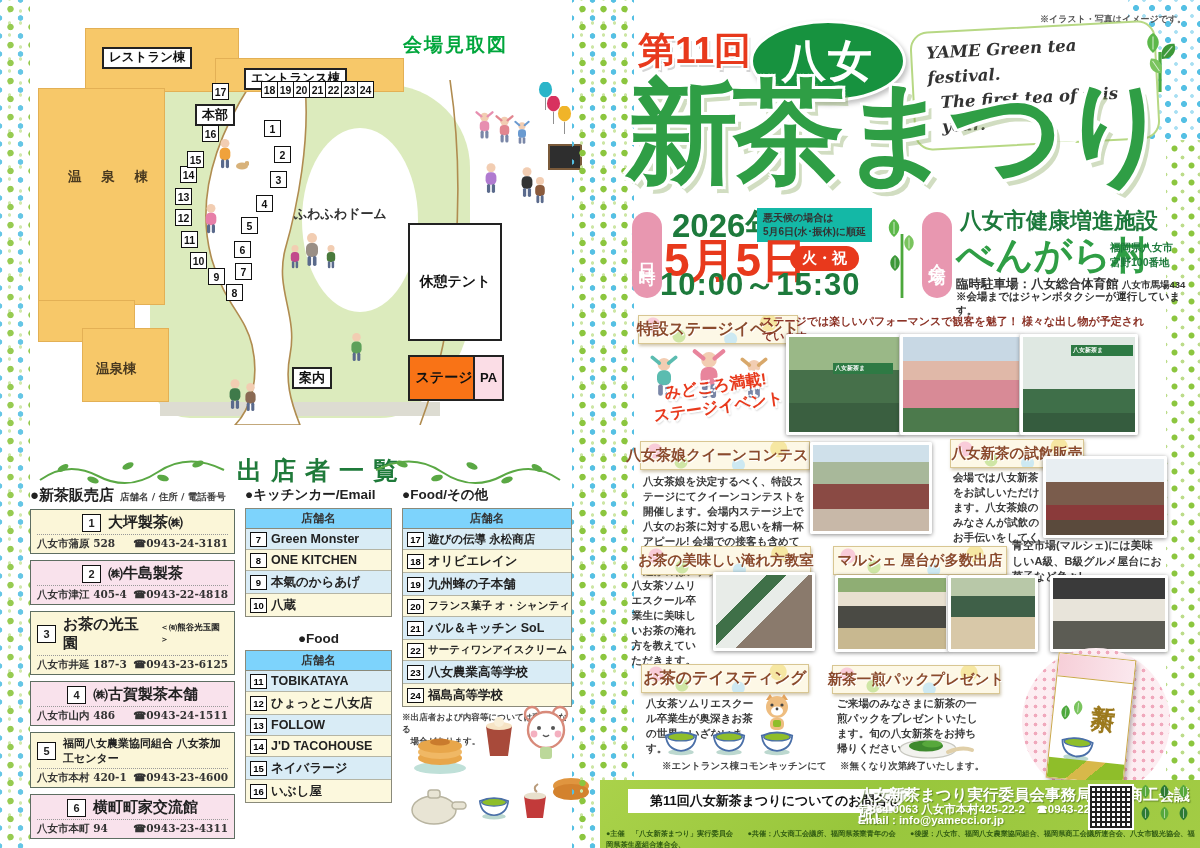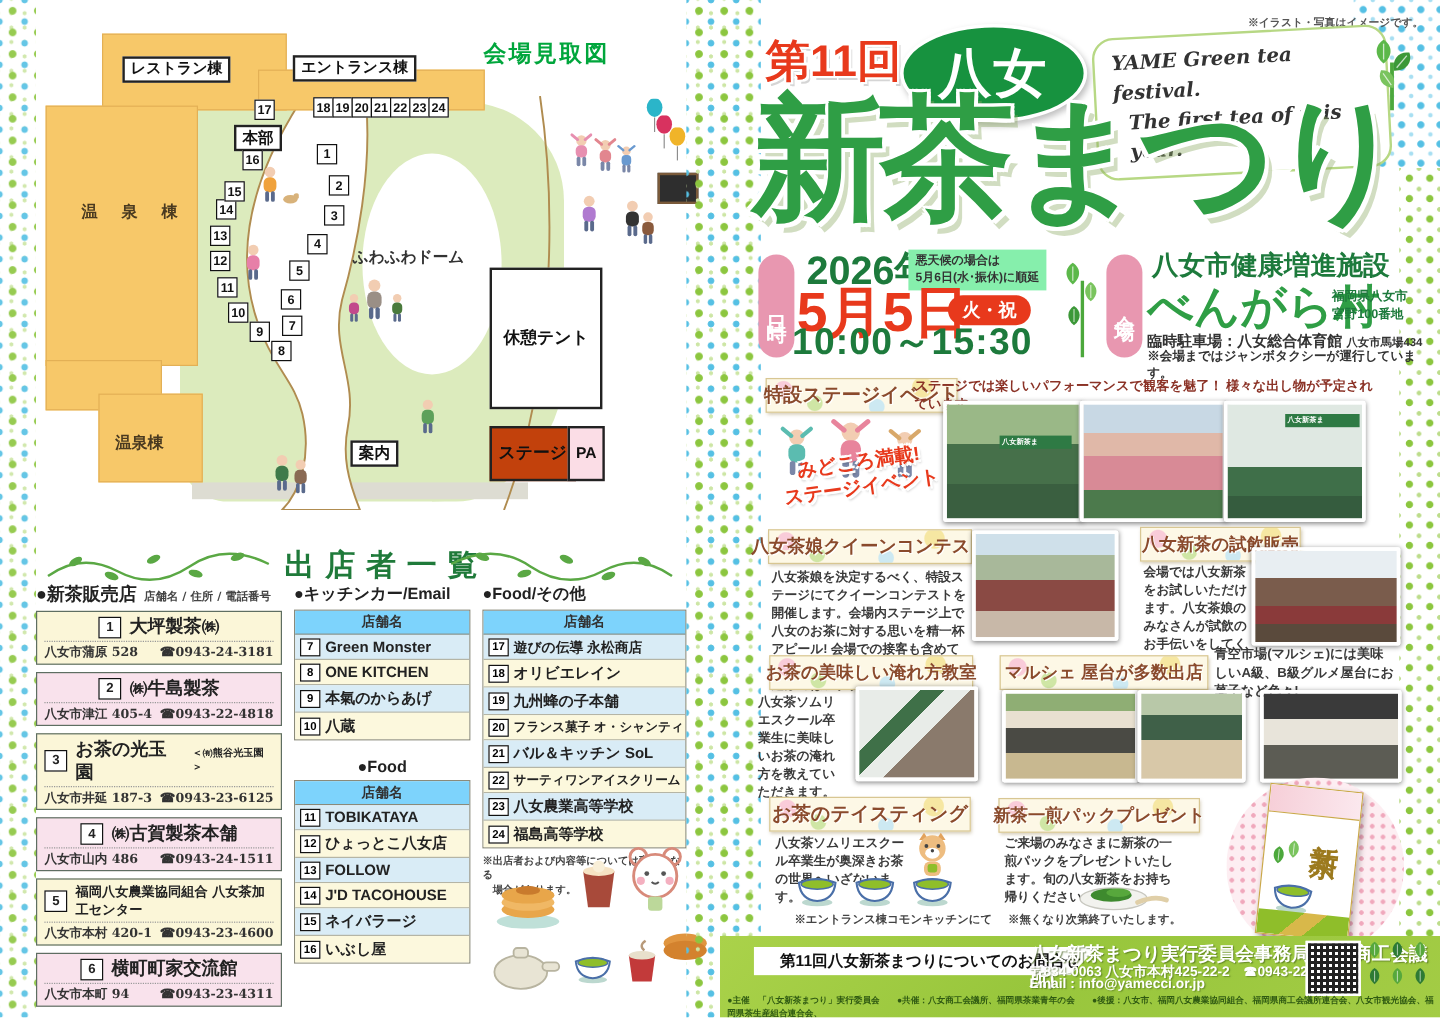--- a/index.html
+++ b/index.html
@@ -151,27 +151,27 @@
     </svg>
     
     <div class="abs map-orange" style="left:55px;top:8px;width:152px;height:62px;"></div>
     <div class="abs map-orange" style="left:185px;top:38px;width:187px;height:32px;"></div>
     <div class="abs map-orange" style="left:8px;top:68px;width:125px;height:215px;"></div>
     <div class="abs map-orange" style="left:8px;top:280px;width:95px;height:40px;"></div>
     <div class="abs map-orange" style="left:52px;top:308px;width:85px;height:72px;"></div>
     
     <div class="abs map-title" style="left:373px;top:12px;">会場見取図</div>
     <div class="abs map-label" style="left:72px;top:27px;">レストラン棟</div>
-    <div class="abs map-label" style="left:214px;top:26px;">エントランス棟</div>
+    <div class="abs map-label" style="left:214px;top:48px;">エントランス棟</div>
     <div class="abs onsen" style="left:38px;top:148px;letter-spacing:8px;">温 泉 棟</div>
     <div class="abs onsen" style="left:66px;top:340px;">温泉棟</div>
     <div class="abs map-label" style="left:165px;top:84px;font-size:13px;">本部</div>
     <div class="abs" style="left:264px;top:185px;font-weight:900;font-size:13px;color:#333;">ふわふわドーム</div>
     <div class="abs map-label" style="left:378px;top:203px;width:80px;height:112px;display:flex;align-items:center;justify-content:center;font-size:14px;">休憩テント</div>
-    <div class="abs map-label" style="left:378px;top:335px;width:58px;height:40px;background:#c2410c;display:flex;align-items:center;justify-content:center;font-size:14px;">ステージ</div>
+    <div class="abs map-label" style="left:378px;top:335px;width:58px;height:40px;background:#f97316;display:flex;align-items:center;justify-content:center;font-size:14px;">ステージ</div>
     <div class="abs map-label" style="left:443px;top:335px;width:17px;height:40px;background:#fbdde6;display:flex;align-items:center;justify-content:center;font-size:13px;">PA</div>
     <div class="abs map-label" style="left:262px;top:347px;font-size:13px;">案内</div>
     
     <div class="abs booth" style="left:234px;top:100px;">1</div>
     <div class="abs booth" style="left:244px;top:126px;">2</div>
     <div class="abs booth" style="left:240px;top:151px;">3</div>
     <div class="abs booth" style="left:226px;top:175px;">4</div>
     <div class="abs booth" style="left:211px;top:197px;">5</div>
     <div class="abs booth" style="left:204px;top:221px;">6</div>
     <div class="abs booth" style="left:205px;top:243px;">7</div>
@@ -497,21 +497,21 @@
   <svg class="abs" style="left:538px;top:32px;color:#4ca83c;" width="44" height="60" viewBox="0 0 22 30">
     <path d="M11 30 L11 10" stroke="#4ca83c" stroke-width="1.6"></path>
     <use href="#leaf" x="2" y="0" width="11" height="11" style="color:#5cb84a"></use>
     <use href="#leaf" x="10" y="4" width="11" height="11" style="color:#3c9838" transform="rotate(40 15 9)"></use>
     <use href="#leaf" x="4" y="12" width="10" height="10" style="color:#7ac45e" transform="rotate(-35 9 17)"></use>
   </svg>
   <div class="abs big-title" style="left:26px;top:74px;font-size:112px;line-height:1.05;text-align:right;">新茶まつり</div>
 
   <div class="abs pill-v" style="left:32px;top:212px;width:30px;height:86px;">日時</div>
   <div class="abs grn" style="left:72px;top:204px;font-size:33px;font-weight:900;">2026年</div>
-  <div class="abs" style="left:157px;top:208px;background:#86efac;padding:3px 6px;font-size:10px;font-weight:bold;color:#333;line-height:1.4;">
+  <div class="abs" style="left:157px;top:208px;background:#14b8a6;padding:3px 6px;font-size:10px;font-weight:bold;color:#333;line-height:1.4;">
     <div>悪天候の場合は</div>
     <div>5月6日(水･振休)に順延</div>
   </div>
   <div class="abs red" style="left:64px;top:230px;font-size:46px;font-weight:900;">5月5日</div>
   <div class="abs" style="left:190px;top:246px;background:#e8391c;color:#fff;font-weight:900;font-size:15px;border-radius:14px;padding:3px 12px;">火・祝</div>
   <div class="abs grn" style="left:60px;top:264px;font-size:31px;font-weight:900;letter-spacing:1px;">10:00～15:30</div>
   <svg class="abs" style="left:282px;top:218px;" width="40" height="80" viewBox="0 0 20 40">
     <path d="M10 40 L10 8" stroke="#4ca83c" stroke-width="1.4"></path>
     <use href="#leaf" x="1" y="0" width="10" height="10" style="color:#5cb84a"></use>
     <use href="#leaf" x="9" y="8" width="9" height="9" style="color:#7ac45e"></use>

